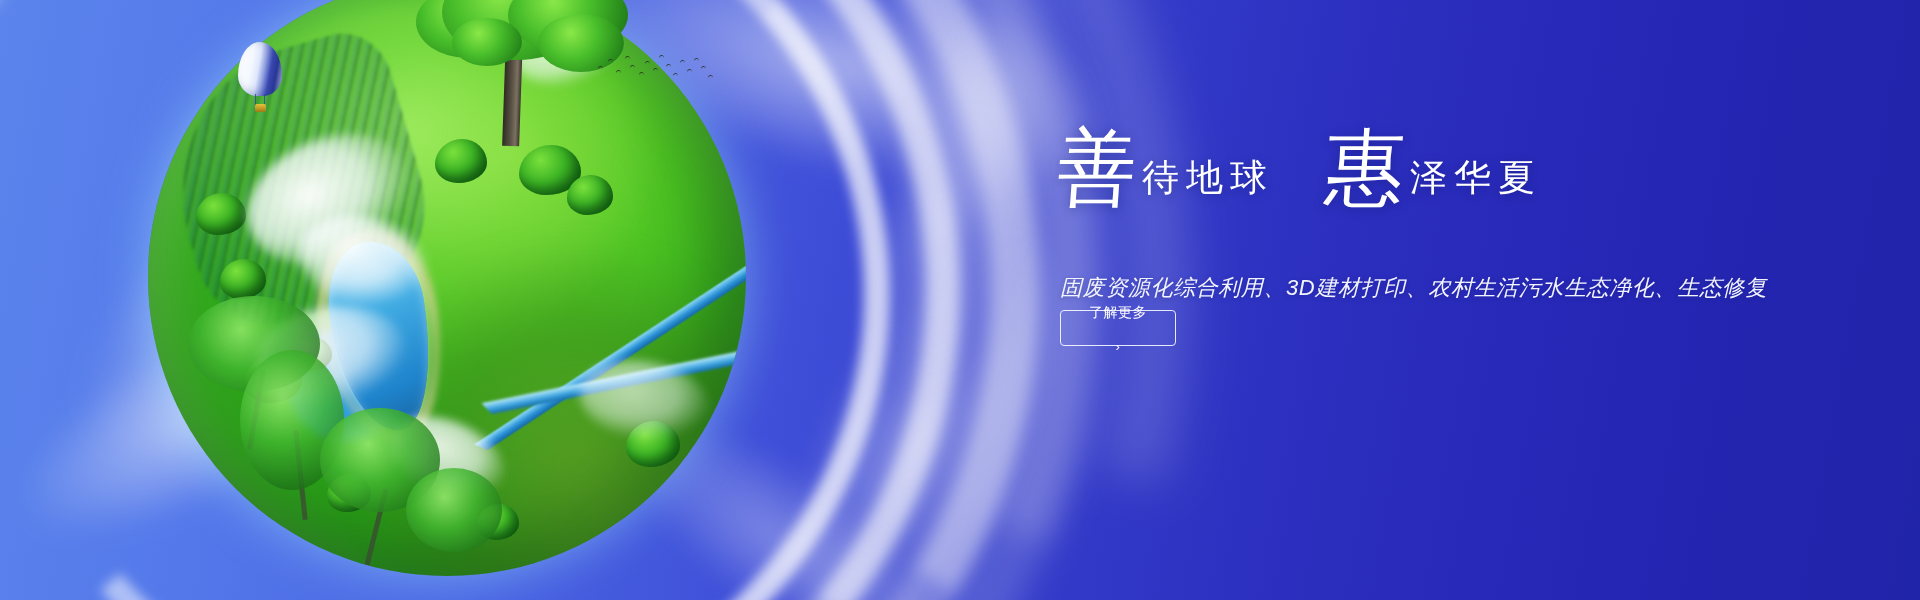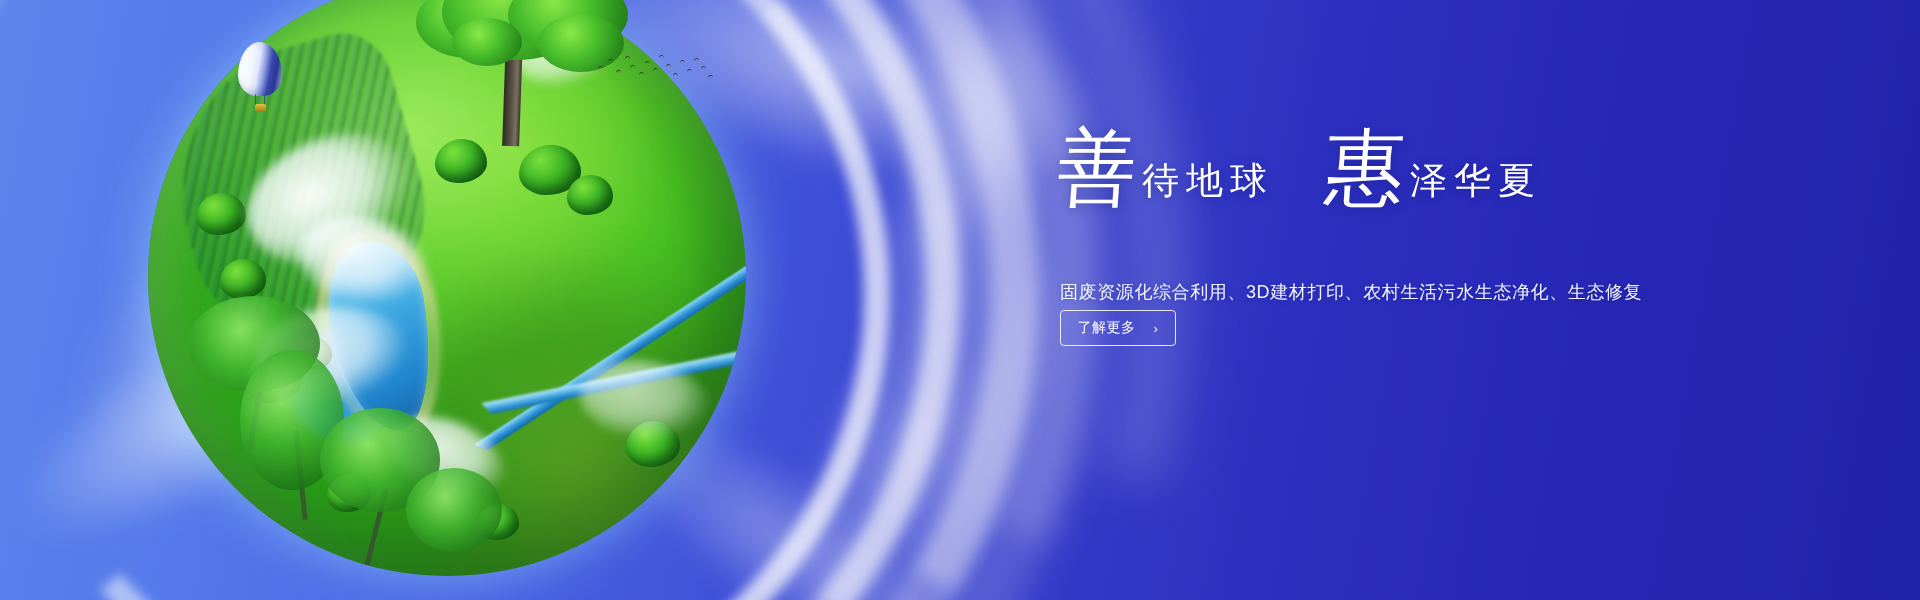--- a/index.html
+++ b/index.html
@@ -337,65 +337,67 @@
   .hl-big{
     font-family:"Liberation Serif","DejaVu Serif",serif;
     font-size:78px;
     line-height:.92;
     font-weight:400;
     letter-spacing:0;
     transform:skewX(-4deg) scaleY(1.06);
     margin-right:6px;
   }
   .hl-small{
-    font-family:Liberation Sans, sans-serif;
+    font-family:Liberation Mono, monospace;
     font-size:37px;
     line-height:1;
     font-weight:400;
     letter-spacing:7px;
     padding-bottom:5px;
   }
   .hl-gap{ width:52px; }
 
   .subtitle{
     position:absolute;
     left:2px; top:229px;
     color:#ffffff;
     font-size:25px;
     letter-spacing:9.5px;
     white-space:nowrap;
     text-shadow:0 1px 6px rgba(10,20,90,.30);
   }
 
   .tagline{
     position:absolute;
-    left:2px; top:280px;
+    left:2px; top:273px;
     color:#f2f4ff;
-    font-size:18px;
+    font-size:22px;
     letter-spacing:.6px;
     white-space:nowrap;
     text-shadow:0 1px 5px rgba(10,20,90,.30);
+    font-style:italic;
   }
 
   .cta{
     position:absolute;
     left:2px; top:310px;
     width:116px; height:36px;
     border:1px solid rgba(255,255,255,.88);
     border-radius:4px;
     background:transparent;
     color:#ffffff;
     font-family:"Liberation Sans","DejaVu Sans",sans-serif;
     font-size:14px;
     letter-spacing:.5px;
     display:flex;
     align-items:center;
     justify-content:center;
     gap:18px;
     cursor:pointer;
+    flex-direction:column;
   }
   .cta .chev{ font-size:13px; opacity:.95; line-height:1; }
 </style>
 </head>
 <body>
 
 <div class="banner">
 
   <div class="atmos">
     <div class="swirl s5"></div>

